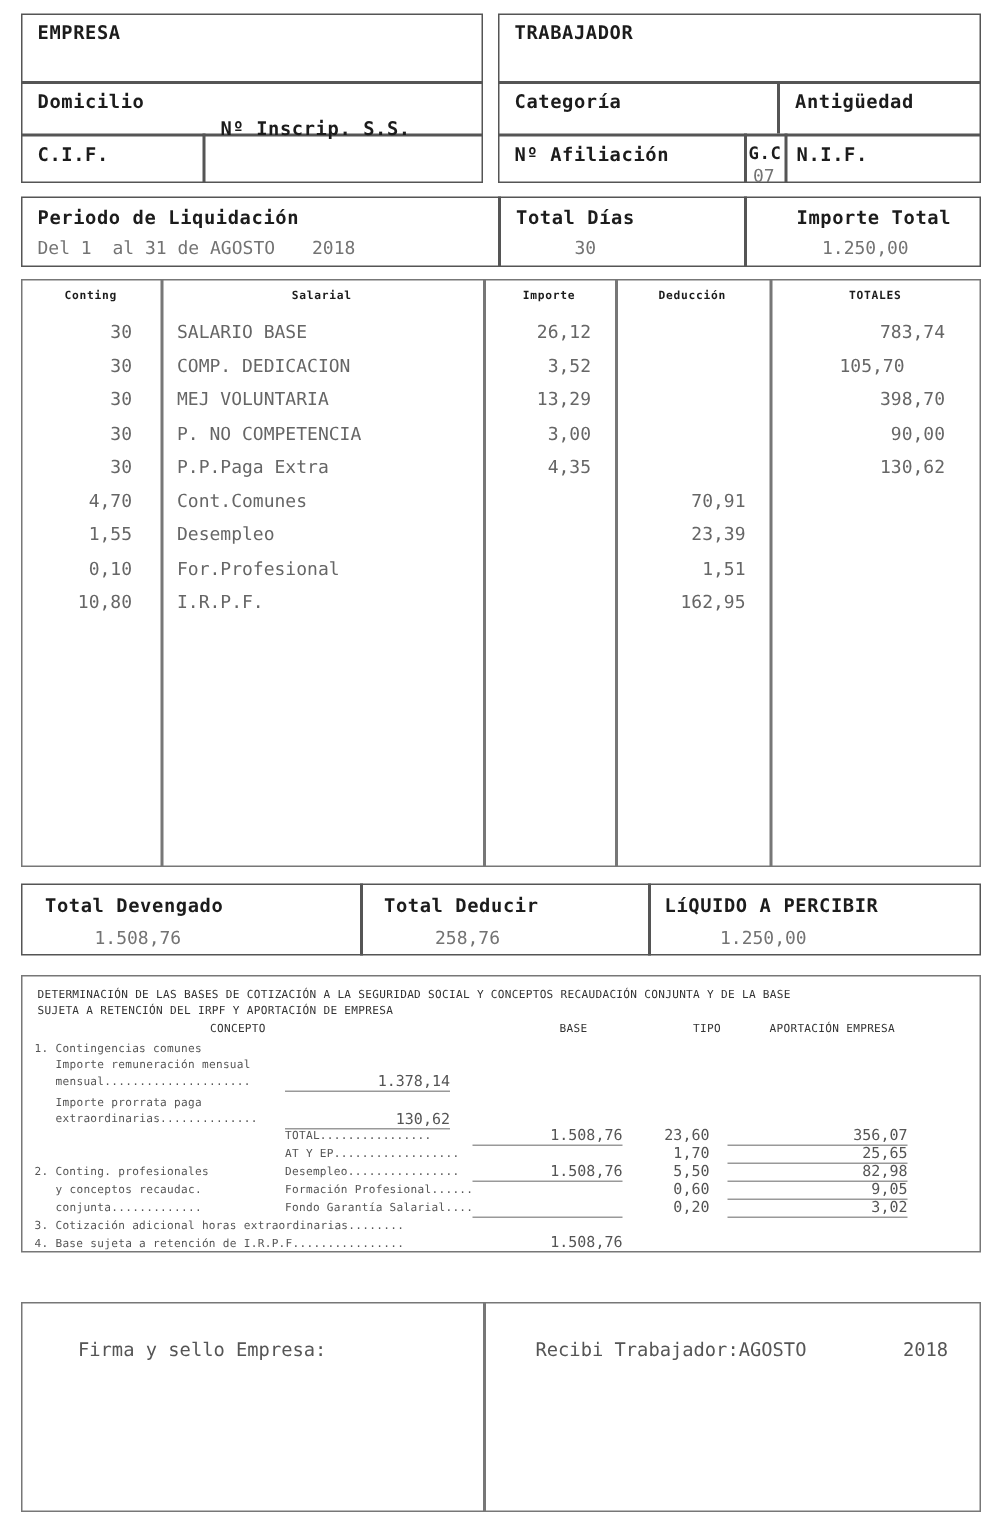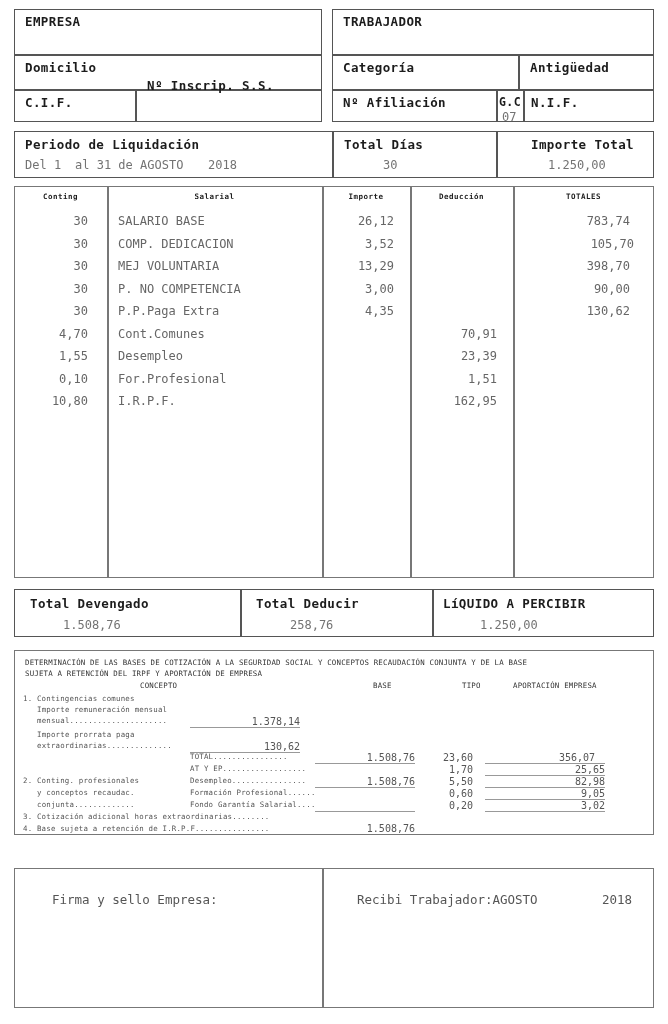--- a/index.html
+++ b/index.html
@@ -101,21 +101,21 @@
         <div class="cell l" style="left:118px;top:214px;">SALARIO BASE</div>
         <div class="cell r" style="left:322px;top:214px;width:72px;">26,12</div>
         <div class="cell r" style="left:410px;top:214px;width:87px;"></div>
         <div class="cell r" style="left:513px;top:214px;width:117px;">783,74</div>
       </div>
       <div>
         <div class="cell r" style="left:14px;top:236.5px;width:74px;">30</div>
         <div class="cell l" style="left:118px;top:236.5px;">COMP. DEDICACION</div>
         <div class="cell r" style="left:322px;top:236.5px;width:72px;">3,52</div>
         <div class="cell r" style="left:410px;top:236.5px;width:87px;"></div>
-        <div class="cell r" style="left:517px;top:236.5px;width:117px;">105,70</div>
+        <div class="cell r" style="left:486px;top:236.5px;width:117px;">105,70</div>
       </div>
       <div>
         <div class="cell r" style="left:14px;top:259px;width:74px;">30</div>
         <div class="cell l" style="left:118px;top:259px;">MEJ VOLUNTARIA</div>
         <div class="cell r" style="left:322px;top:259px;width:72px;">13,29</div>
         <div class="cell r" style="left:410px;top:259px;width:87px;"></div>
         <div class="cell r" style="left:513px;top:259px;width:117px;">398,70</div>
       </div>
       <div>
         <div class="cell r" style="left:14px;top:281.5px;width:74px;">30</div>
@@ -188,21 +188,21 @@
     <div class="rule" style="left:175px;top:76px;width:110px;"></div>
 
     <div class="bt" style="left:22px;top:79px;">Importe prorrata paga</div>
     <div class="bt" style="left:22px;top:90px;">extraordinarias..............</div>
     <div class="bnum" style="left:175px;top:90px;width:110px;">130,62</div>
     <div class="rule" style="left:175px;top:101px;width:110px;"></div>
 
     <div class="bt" style="left:175px;top:101px;">TOTAL................</div>
     <div class="bnum" style="left:300px;top:101px;width:100px;">1.508,76</div>
     <div class="bnum" style="left:403px;top:101px;width:55px;">23,60</div>
-    <div class="bnum" style="left:460px;top:101px;width:120px;">356,07</div>
+    <div class="bnum" style="left:470px;top:101px;width:120px;">356,07</div>
     <div class="rule" style="left:300px;top:112px;width:100px;"></div>
     <div class="rule" style="left:470px;top:112px;width:120px;"></div>
 
     <div class="bt" style="left:175px;top:113px;">AT Y EP..................</div>
     <div class="bnum" style="left:403px;top:113px;width:55px;">1,70</div>
     <div class="bnum" style="left:470px;top:113px;width:120px;">25,65</div>
     <div class="rule" style="left:470px;top:124px;width:120px;"></div>
 
     <div class="bt" style="left:8px;top:125px;">2. Conting. profesionales</div>
     <div class="bt" style="left:175px;top:125px;">Desempleo................</div>

